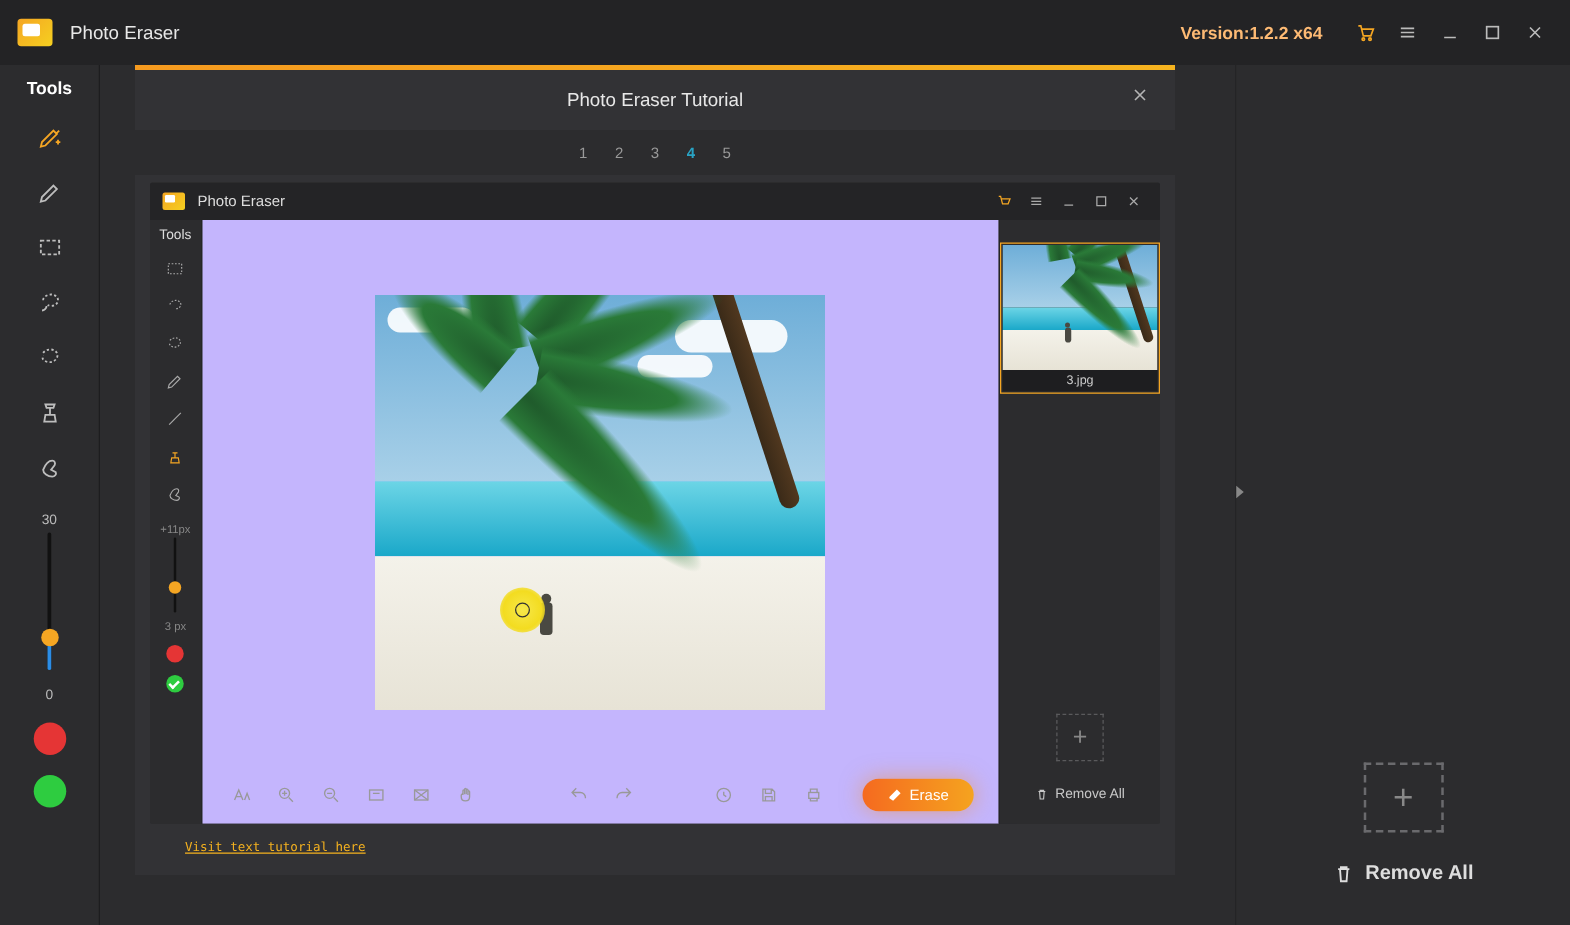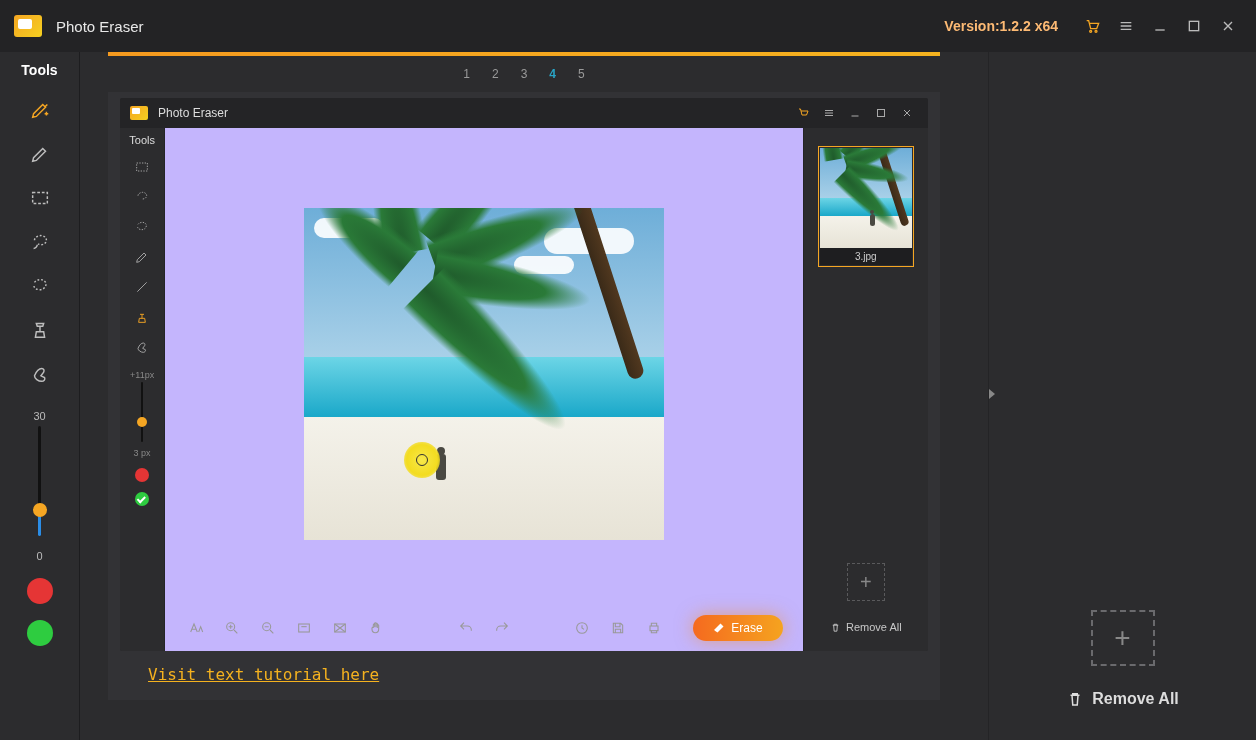--- a/index.html
+++ b/index.html
@@ -103,36 +103,36 @@
   .wm { position:absolute; bottom:2px; left:50%; transform:translateX(-50%); font-size:7px; color:#888; background:rgba(255,255,255,0.3); padding:0 4px; }
 
   .toolbar-bottom { height:46px; display:flex; align-items:center; padding:0 20px; gap:14px; }
   .tbi { width:22px; height:22px; display:flex; align-items:center; justify-content:center; color:#999; cursor:pointer; }
   .tbi svg { width:16px; height:16px; stroke:currentColor; fill:none; stroke-width:1.6; }
   .tbgap { flex:1; }
   .erase-btn { background: linear-gradient(90deg,#f56a1f,#f5a31f); color:#fff; border:none; padding:6px 20px; border-radius:16px; font-size:12px; font-weight:500; cursor:pointer; display:flex; align-items:center; gap:6px; box-shadow: 0 0 18px rgba(245,140,30,0.5); }
   .erase-btn svg { width:12px; height:12px; fill:#fff; }
 
   .inner-right { width:150px; background:#2c2c2e; border-left:1px solid #242426; display:flex; flex-direction:column; align-items:center; padding:18px 0; }
-  .thumb { width:96px; border:1px solid #f5a623; padding:1px; }
+  .thumb { width:128px; border:1px solid #f5a623; padding:1px; }
   .thumb-img { width:100%; height:100px; position:relative; overflow:hidden; }
   .thumb-img .sky { inset:0 0 50% 0; }
   .thumb-img .sea { top:50%; height:18%; }
   .thumb-img .sand { height:32%; }
   .thumb-img .palm-trunk { width:8px; height:90px; right:30px; top:-8px; }
   .thumb-img .fronds { transform:scale(0.4); transform-origin: top right; right:-10px; top:-6px; }
   .thumb-img .person { bottom:22px; left:50px; width:5px; height:12px; }
   .thumb-img .person::before { width:4px; height:4px; top:-4px; left:0; }
   .thumb-label { background:#1e1e20; color:#ccc; font-size:10px; text-align:center; padding:3px 0; }
   .inner-right .spacer2 { flex:1; }
   .inner-add { width:38px; height:38px; border:1px dashed #5a5a5c; display:flex; align-items:center; justify-content:center; color:#888; font-size:20px; cursor:pointer; }
   .inner-remove { color:#c8c8c8; font-size:11px; margin-top:20px; display:flex; align-items:center; gap:5px; cursor:pointer; }
   .inner-remove svg { width:11px;height:11px;stroke:#c8c8c8;fill:none;stroke-width:2; }
 
-  .tutorial-link { color:#f5b21f; font-size:16px; font-family: monospace; text-decoration: underline; margin: 14px 0 4px 28px; cursor:pointer; }
+  .tutorial-link { color:#f5b21f; font-size:10px; font-family: monospace; text-decoration: underline; margin: 14px 0 4px 28px; cursor:pointer; }
 </style>
 </head>
 <body>
 
 <div class="titlebar">
   <div class="logo"></div>
   <div class="apptitle">Photo Eraser</div>
   <div class="spacer"></div>
   <div class="version">Version:1.2.2 x64</div>
   <div class="tb-btn cart">
@@ -213,20 +213,26 @@
         </div>
     </div>
     <div class="sz-label">0</div>
     <div class="dot red"></div>
     <div class="dot green"></div>
   </div>
 
   <div class="center">
     <div class="orange-line"></div>
     <div class="modal">
+      <div class="modal-head">
+        <span>Photo Eraser Tutorial</span>
+        <div class="modal-close"><svg viewBox="0 0 24 24">
+              <path d="M6 6l12 12M18 6L6 18"></path>
+            </svg></div>
+      </div>
       <div class="steps">
         <span class="step">1</span>
         <span class="step">2</span>
         <span class="step">3</span>
         <span class="step active">4</span>
         <span class="step">5</span>
       </div>
       <div class="modal-body">
         <div class="inner-window">
           <div class="inner-titlebar">

